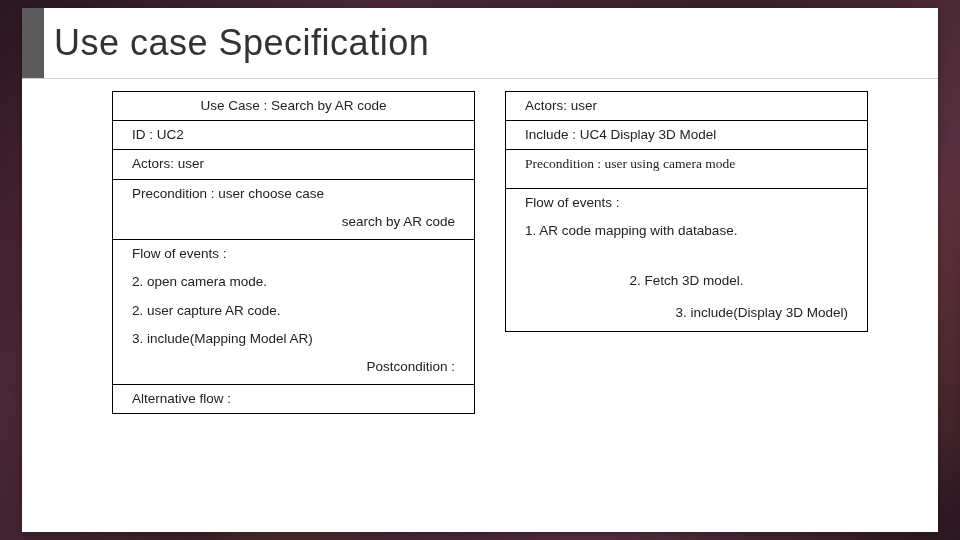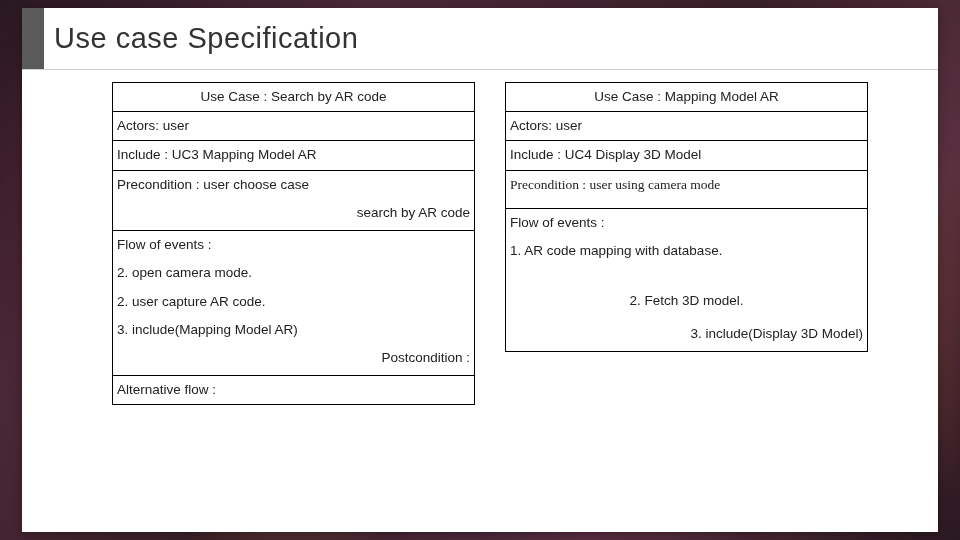--- a/index.html
+++ b/index.html
@@ -34,42 +34,42 @@
     display: flex;
     align-items: stretch;
     border-bottom: 1px solid #d0d0d0;
   }
   .header-accent {
     width: 22px;
     background: #5a5a5a;
     flex-shrink: 0;
   }
   .header-title {
-    font-size: 29px;
+    font-size: 36px;
     font-weight: 300;
     color: #333;
     padding: 14px 14px 14px 10px;
     letter-spacing: 0.5px;
   }
   .content {
     display: flex;
     gap: 30px;
     padding: 12px 70px 10px 90px;
   }
   .uc-table {
     flex: 1;
     border: 1.5px solid #000;
     border-collapse: collapse;
     width: 100%;
     font-size: 13.5px;
     color: #222;
   }
   .uc-table td {
     border: 1.5px solid #000;
-    padding: 5px 4px;
+    padding: 5px 19px;
     vertical-align: top;
     line-height: 1.35;
   }
   .uc-title-cell {
     text-align: center;
     font-weight: 400;
     padding: 6px 8px;
   }
   .flow-cell { padding-bottom: 6px !important; }
   .flow-cell p { margin-bottom: 10px; }
@@ -91,24 +91,24 @@
 
   <div class="content">
 
     <div class="col">
       <table class="uc-table">
         <tbody>
             <tr>
               <td class="uc-title-cell">Use Case : Search by AR code</td>
             </tr>
         <tr>
-              <td>Actors: user</td>
+              <td>ID : UC2</td>
             </tr>
         <tr>
-              <td>Include : UC3 Mapping Model AR</td>
+              <td>Actors: user</td>
             </tr>
         <tr>
               <td class="flow-cell">
           <p>Precondition : user choose case</p>
           <p>search by AR code</p>
         </td>
             </tr>
         <tr>
               <td class="flow-cell">
           <p>Flow of events :</p>
@@ -121,23 +121,20 @@
         <tr>
               <td>Alternative flow :</td>
             </tr>
       </tbody>
         </table>
     </div>
 
     <div class="col col-right">
       <table class="uc-table">
         <tbody>
-            <tr>
-              <td class="uc-title-cell">Use Case : Mapping Model AR</td>
-            </tr>
         <tr>
               <td>Actors: user</td>
             </tr>
         <tr>
               <td>Include : UC4 Display 3D Model</td>
             </tr>
         <tr>
               <td style="padding-bottom:14px;font-family:Liberation Serif, serif;">Precondition : user using camera mode</td>
             </tr>
         <tr>

